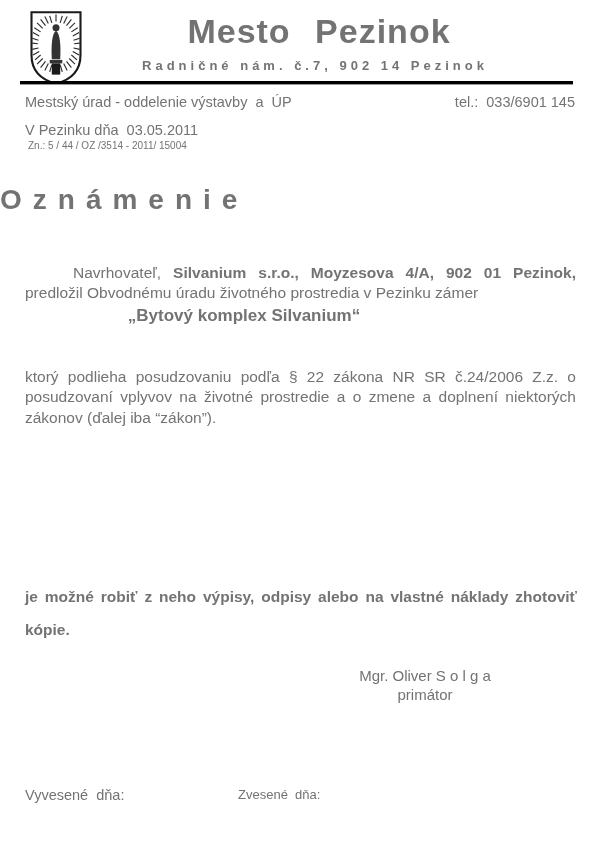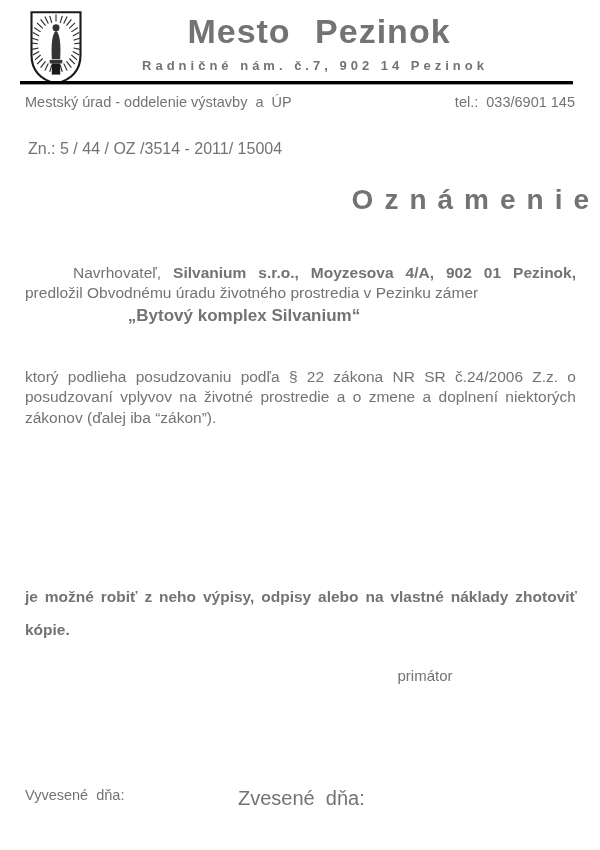--- a/index.html
+++ b/index.html
@@ -30,24 +30,24 @@
     left:20px;top:81px;width:553px;height:3px;
     background:#000;border-bottom:1px solid #9a9a9a;
   }
   .dept-row{
     left:25px;top:94px;width:550px;
     display:flex;justify-content:space-between;
     font-size:14.5px;
   }
   
   .place-date{left:25px;top:122px;font-size:14.5px;}
-  .reference{left:28px;top:140px;font-size:16px;}
+  .reference{left:28px;top:140px;font-size:10px;}
   
   .doc-title{
-    left:0;top:184px;width:600px;text-align:right;
+    left:0;top:184px;width:600px;text-align:left;
     font-size:28px;font-weight:bold;letter-spacing:11px;
     box-sizing:border-box;
   }
   
   .para{
     left:25px;width:551px;
     font-size:15.5px;line-height:20px;
     text-align:justify;
   }
   .p1{top:247px;text-indent:48px;}
@@ -59,21 +59,21 @@
   .p3{top:424px;font-weight:bold;line-height:37px;text-indent:44px;width:552px;}
   .deadline{font-size:21px;text-decoration:underline;}
   .p4{top:564px;font-weight:bold;line-height:33px;width:552px;}
   
   .signature{
     left:330px;top:666px;width:190px;
     text-align:center;font-size:15px;line-height:19px;
   }
   
   .footer-posted{left:25px;top:787px;font-size:14.5px;}
-  .footer-removed{left:238px;top:787px;font-size:20px;}
+  .footer-removed{left:238px;top:787px;font-size:13px;}
   svg{display:block;}
 </style>
 </head>
 <body>
 
 <div class="page">
 
   <div class="abs crest">
     <svg width="56" height="80" viewBox="0 0 80 112">
       <path d="M5,5 H75 V66 C75,90 59,102 40,107 C21,102 5,90 5,66 Z" fill="#ffffff" stroke="#1a1a1a" stroke-width="3"></path>
@@ -120,33 +120,35 @@
 
   <div class="abs city-title">Mesto Pezinok</div>
   <div class="abs address-line">Radničné nám. č.7, 902 14 Pezinok</div>
   <div class="abs header-rule"></div>
 
   <div class="abs dept-row">
     <span class="pre">Mestský úrad - oddelenie výstavby  a  ÚP</span>
     <span class="pre">tel.:  033/6901 145</span>
   </div>
 
+  <div class="abs place-date pre">V Pezinku dňa  03.05.2011</div>
   <div class="abs reference pre">Zn.: 5 / 44 / OZ /3514 - 2011/ 15004</div>
 
   <div class="abs doc-title">Oznámenie</div>
 
   <p class="abs para p1"><span>Navrhovateľ, </span><b>Silvanium s.r.o., Moyzesova 4/A, 902 01 Pezinok,</b><span> predložil Obvodnému úradu životného prostredia v Pezinku zámer</span></p>
 
   <div class="abs project-title">„Bytový komplex Silvanium“</div>
 
   <p class="abs para p2">ktorý podlieha posudzovaniu podľa § 22 zákona NR SR č.24/2006 Z.z. o posudzovaní vplyvov na životné prostredie a o zmene a doplnení niektorých zákonov (ďalej iba “zákon”).</p>
 
 
   <p class="abs para p4">je možné robiť z neho výpisy, odpisy alebo na vlastné náklady zhotoviť kópie.</p>
 
   <div class="abs signature">
+    <div>Mgr. Oliver S o l g a</div>
     <div>primátor</div>
   </div>
 
   <div class="abs footer-posted pre">Vyvesené  dňa:</div>
   <div class="abs footer-removed pre">Zvesené  dňa:</div>
 
 </div>
 
 </body></html>

